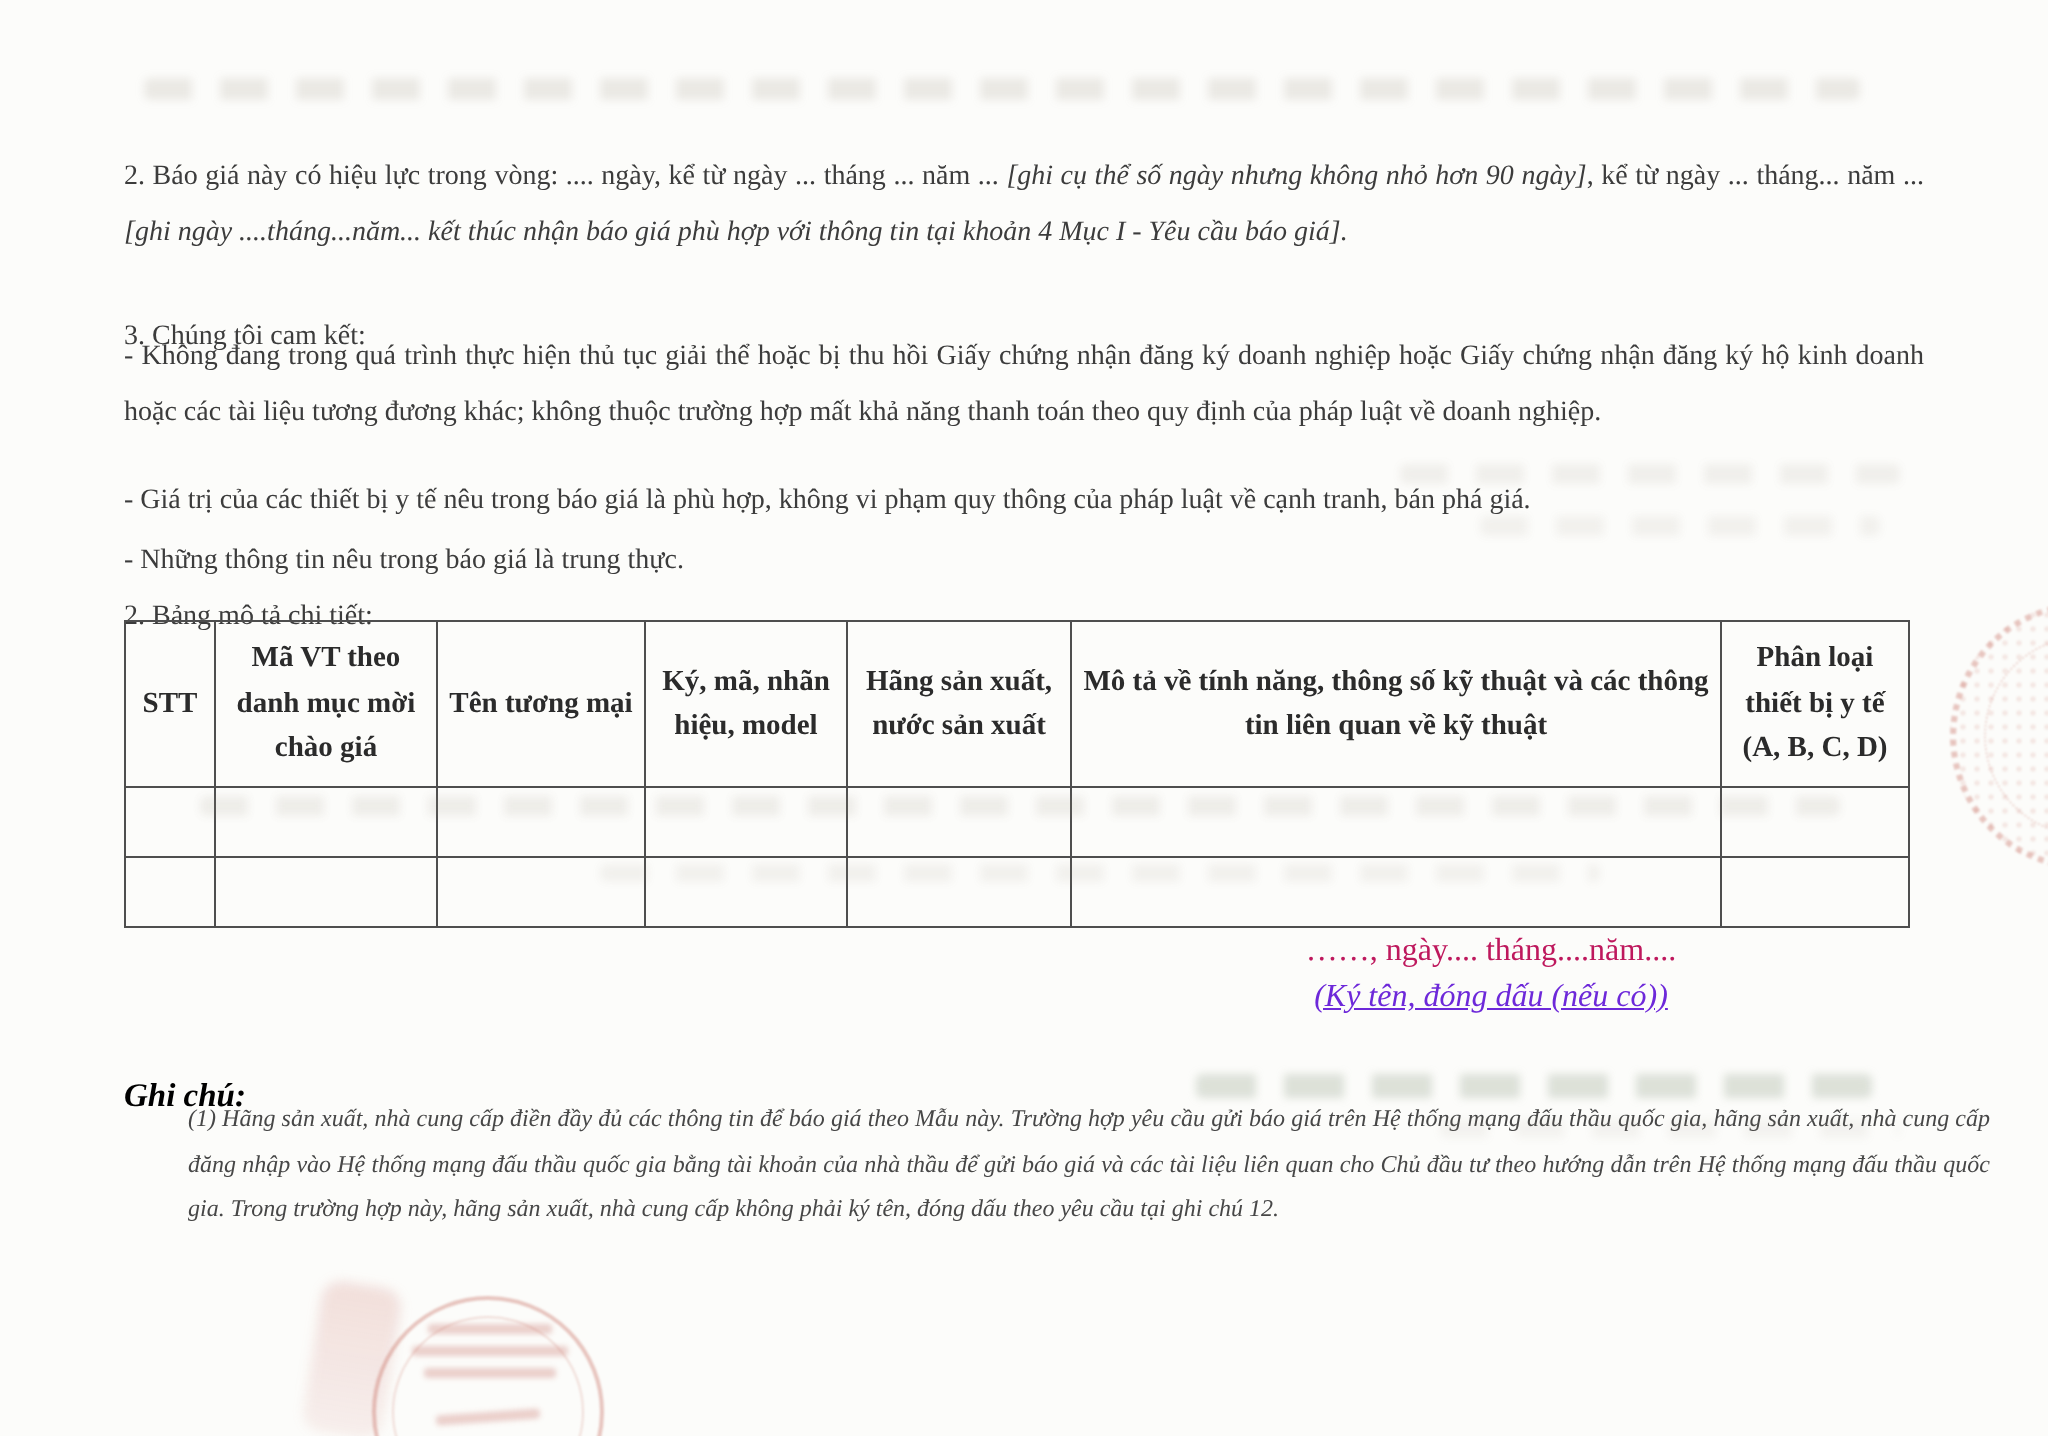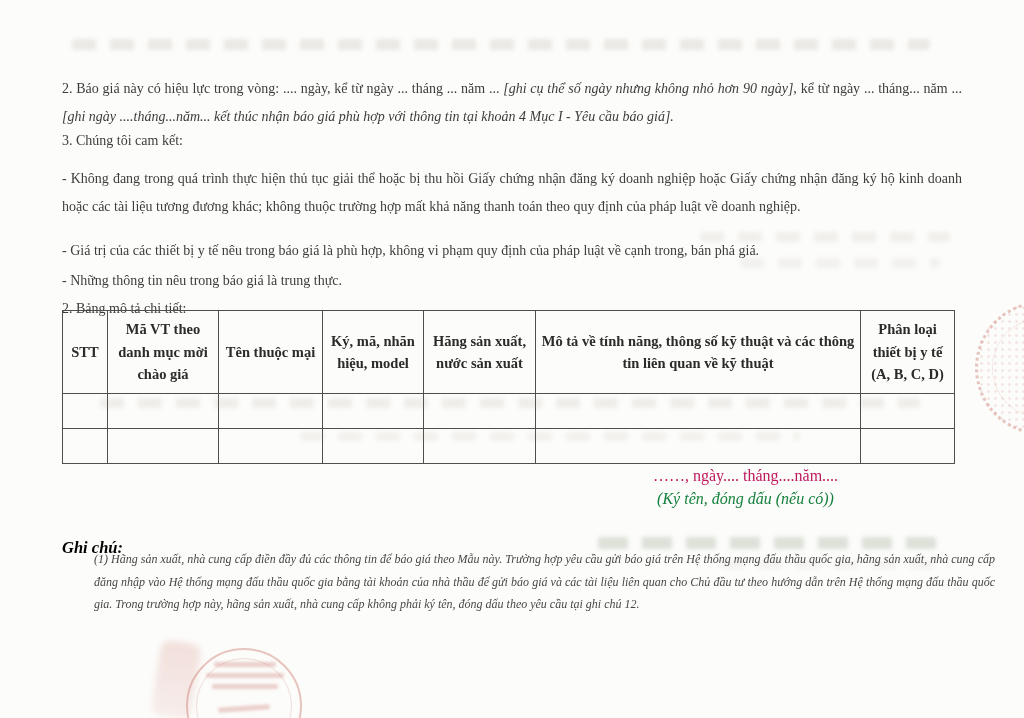--- a/index.html
+++ b/index.html
@@ -36,21 +36,21 @@
   #desc-table td { height:32px; }
 
   
   #signature-block {
     position:absolute; left:538px; top:464px; width:415px;
     text-align:center;
   }
   .sig-date { font-size:16px; line-height:23px; color:#be185d; }
   .sig-title { font-size:16.5px; font-weight:bold; line-height:23px; color:#2e2e2e; }
   .sig-sup { font-size:10.5px; vertical-align:super; font-weight:bold; }
-  .sig-sub { font-size:16px; font-style:italic; line-height:23px; color:#15803d; }
+  .sig-sub { font-size:16px; font-style:italic; line-height:23px; color:#6d28d9;text-decoration:underline; }
 
   
   #notes-heading {
     position:absolute; left:62px; top:538px;
     font-size:16.5px; font-weight:bold; font-style:italic; color:#000000;
   }
   #note-1 {
     position:absolute; left:62px; top:548px; width:901px;
     font-size:12px; font-style:italic; line-height:22.6px;
     text-align:justify; color:#474747;margin-left:32px;
@@ -99,42 +99,42 @@
   .artifact.green {
     background:repeating-linear-gradient(90deg,
       rgba(140,156,132,0.28) 0 30px, transparent 30px 44px);
   }
 </style>
 </head>
 <body>
 
 <p class="para" style="top:61px"><span>2. Báo giá này có hiệu lực trong vòng: .... ngày, kể từ ngày ... tháng ... năm ... </span><span class="it">[ghi cụ thể số ngày nhưng không nhỏ hơn 90 ngày]</span><span>, kể từ ngày ... tháng... năm ... </span><span class="it">[ghi ngày ....tháng...năm... kết thúc nhận báo giá phù hợp với thông tin tại khoản 4 Mục I - Yêu cầu báo giá].</span></p>
 
-<p class="para single" style="top:113px">3. Chúng tôi cam kết:</p>
+<p class="para single" style="top:141px">3. Chúng tôi cam kết:</p>
 <p class="para" style="top:151px">- Không đang trong quá trình thực hiện thủ tục giải thể hoặc bị thu hồi Giấy chứng nhận đăng ký doanh nghiệp hoặc Giấy chứng nhận đăng ký hộ kinh doanh hoặc các tài liệu tương đương khác; không thuộc trường hợp mất khả năng thanh toán theo quy định của pháp luật về doanh nghiệp.</p>
-<p class="para single" style="top:223px">- Giá trị của các thiết bị y tế nêu trong báo giá là phù hợp, không vi phạm quy định của pháp luật về cạnh trong, bán phá giá.</p>
+<p class="para single" style="top:223px">- Giá trị của các thiết bị y tế nêu trong báo giá là phù hợp, không vi phạm quy thông của pháp luật về cạnh tranh, bán phá giá.</p>
 <p class="para single" style="top:253px">- Những thông tin nêu trong báo giá là trung thực.</p>
 
 <p class="para single" style="top:281px">2. Bảng mô tả chi tiết:</p>
 
 <table id="desc-table">
   <colgroup>
     <col style="width:45px">
       <col style="width:111px">
       <col style="width:104px">
     <col style="width:101px">
       <col style="width:112px">
       <col style="width:325px">
     <col style="width:94px">
   </colgroup>
   <thead>
     <tr>
       <th>STT</th>
       <th>Mã VT theo danh mục mời chào giá</th>
-      <th>Tên thuộc mại</th>
+      <th>Tên tương mại</th>
       <th>Ký, mã, nhãn hiệu, model</th>
       <th>Hãng sản xuất, nước sản xuất</th>
       <th>Mô tả về tính năng, thông số kỹ thuật và các thông tin liên quan về kỹ thuật</th>
       <th>Phân loại thiết bị y tế (A, B, C, D)</th>
     </tr>
   </thead>
   <tbody>
     <tr>
       <td></td>
         <td></td>

